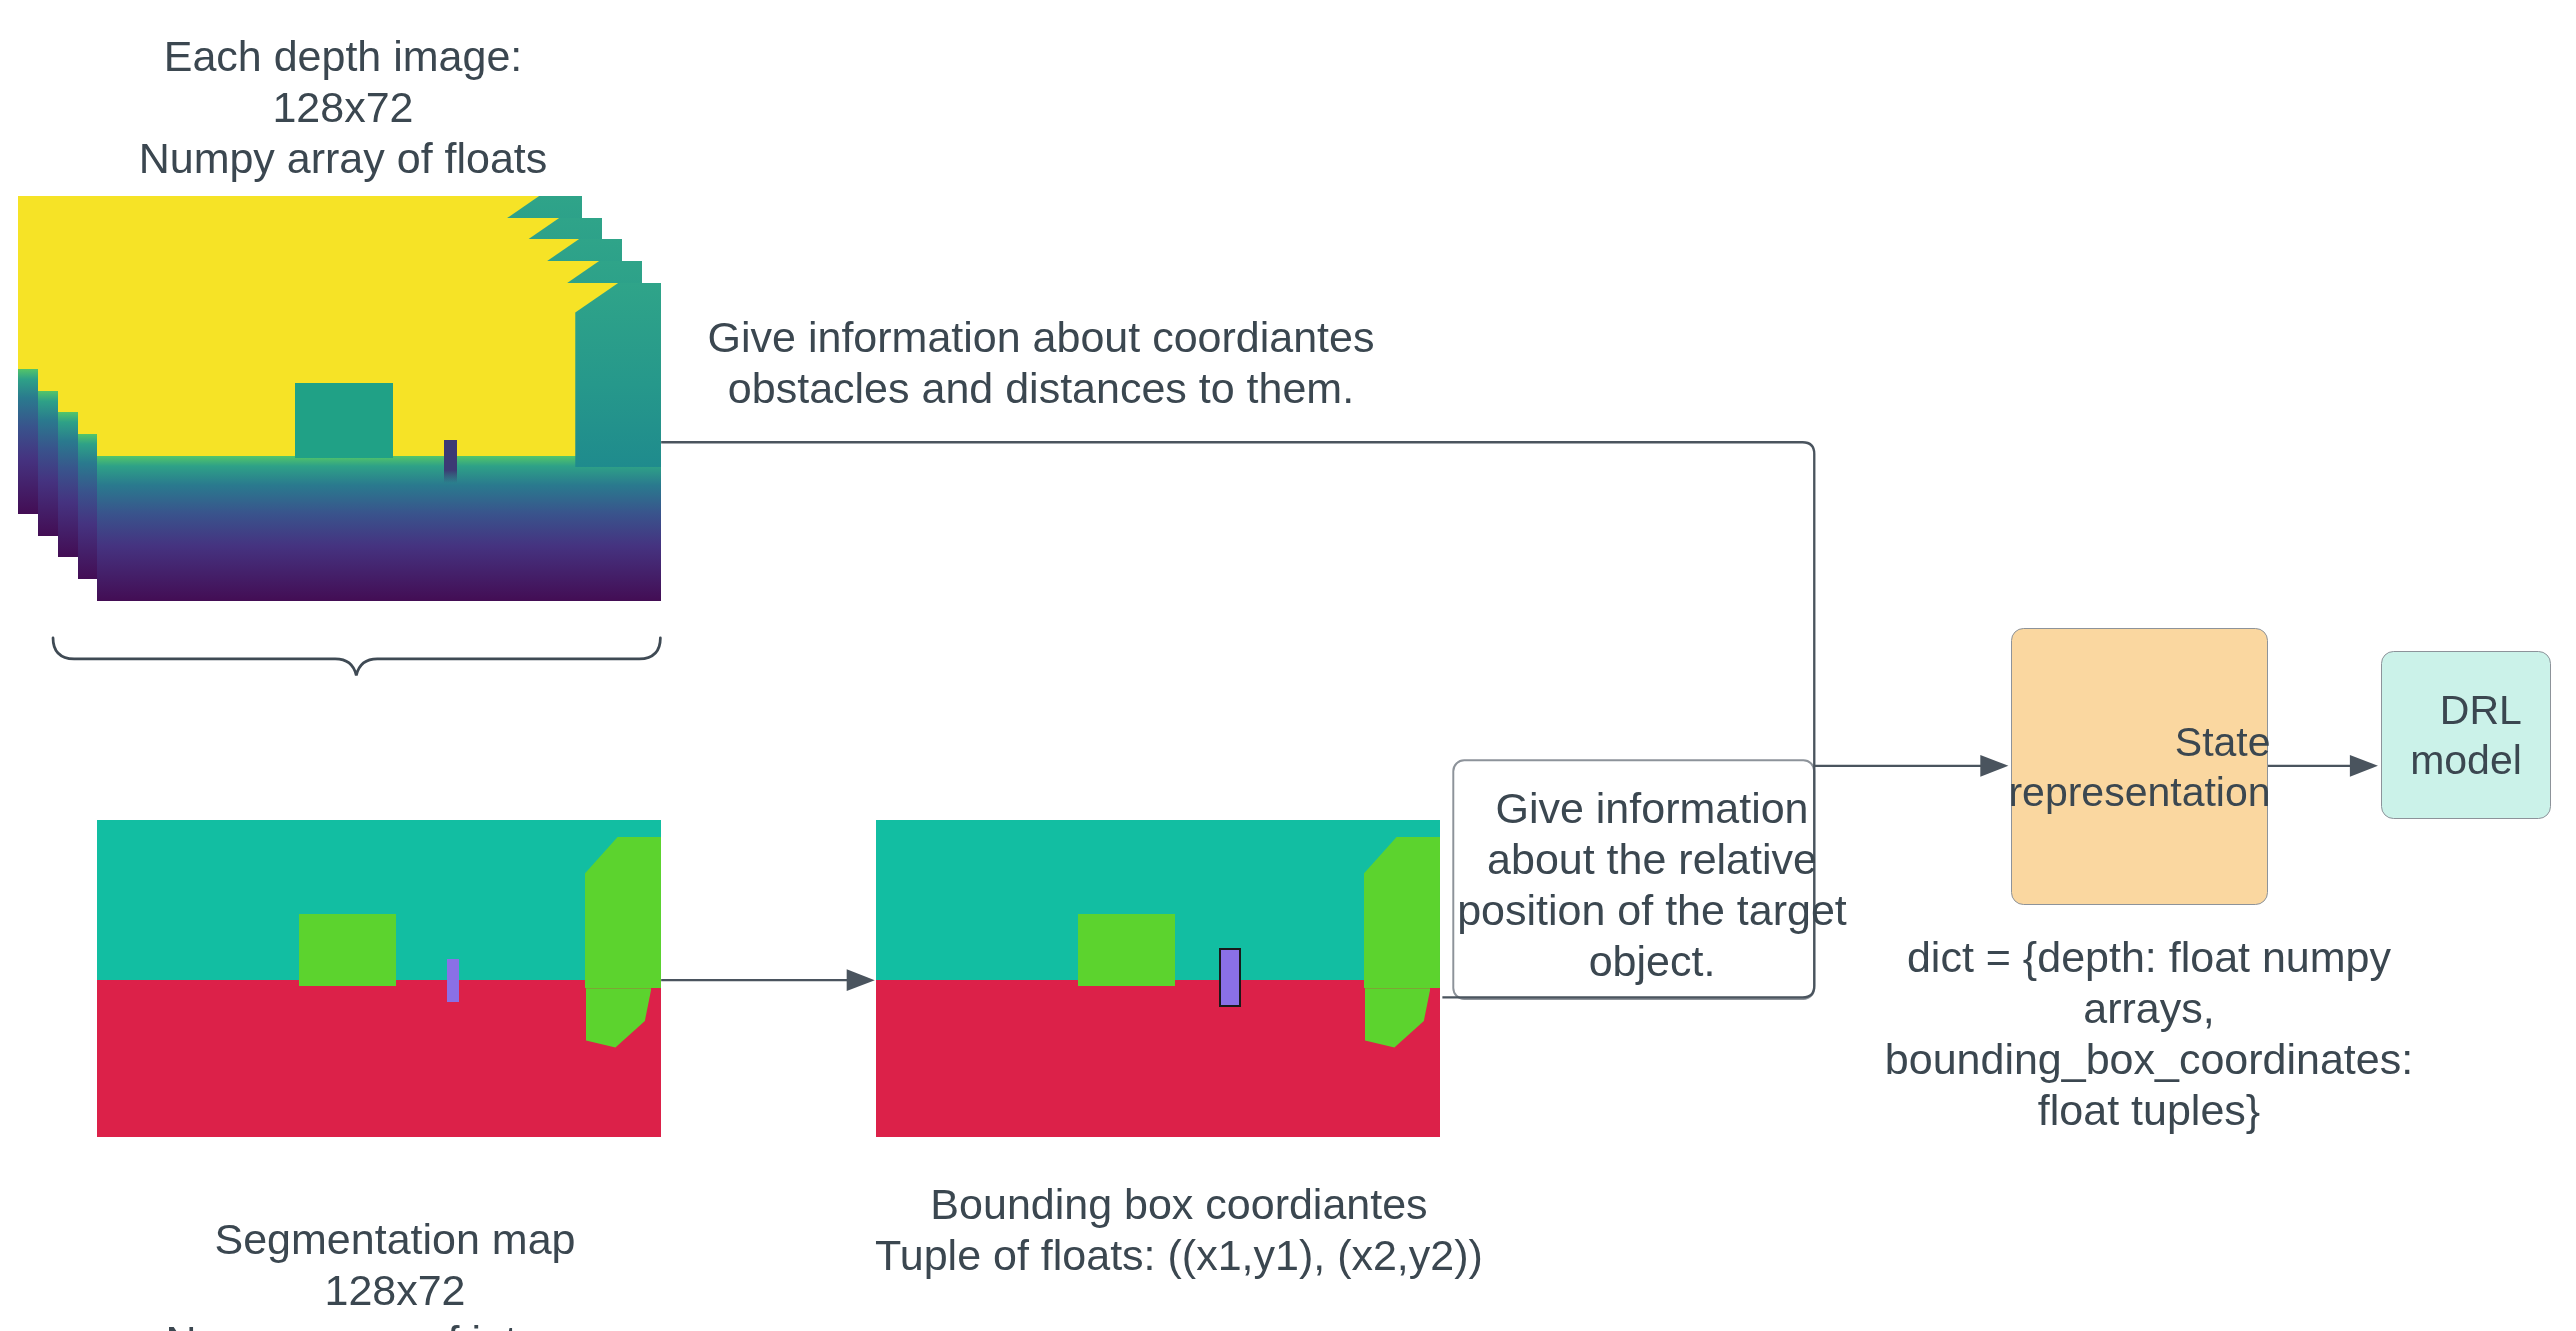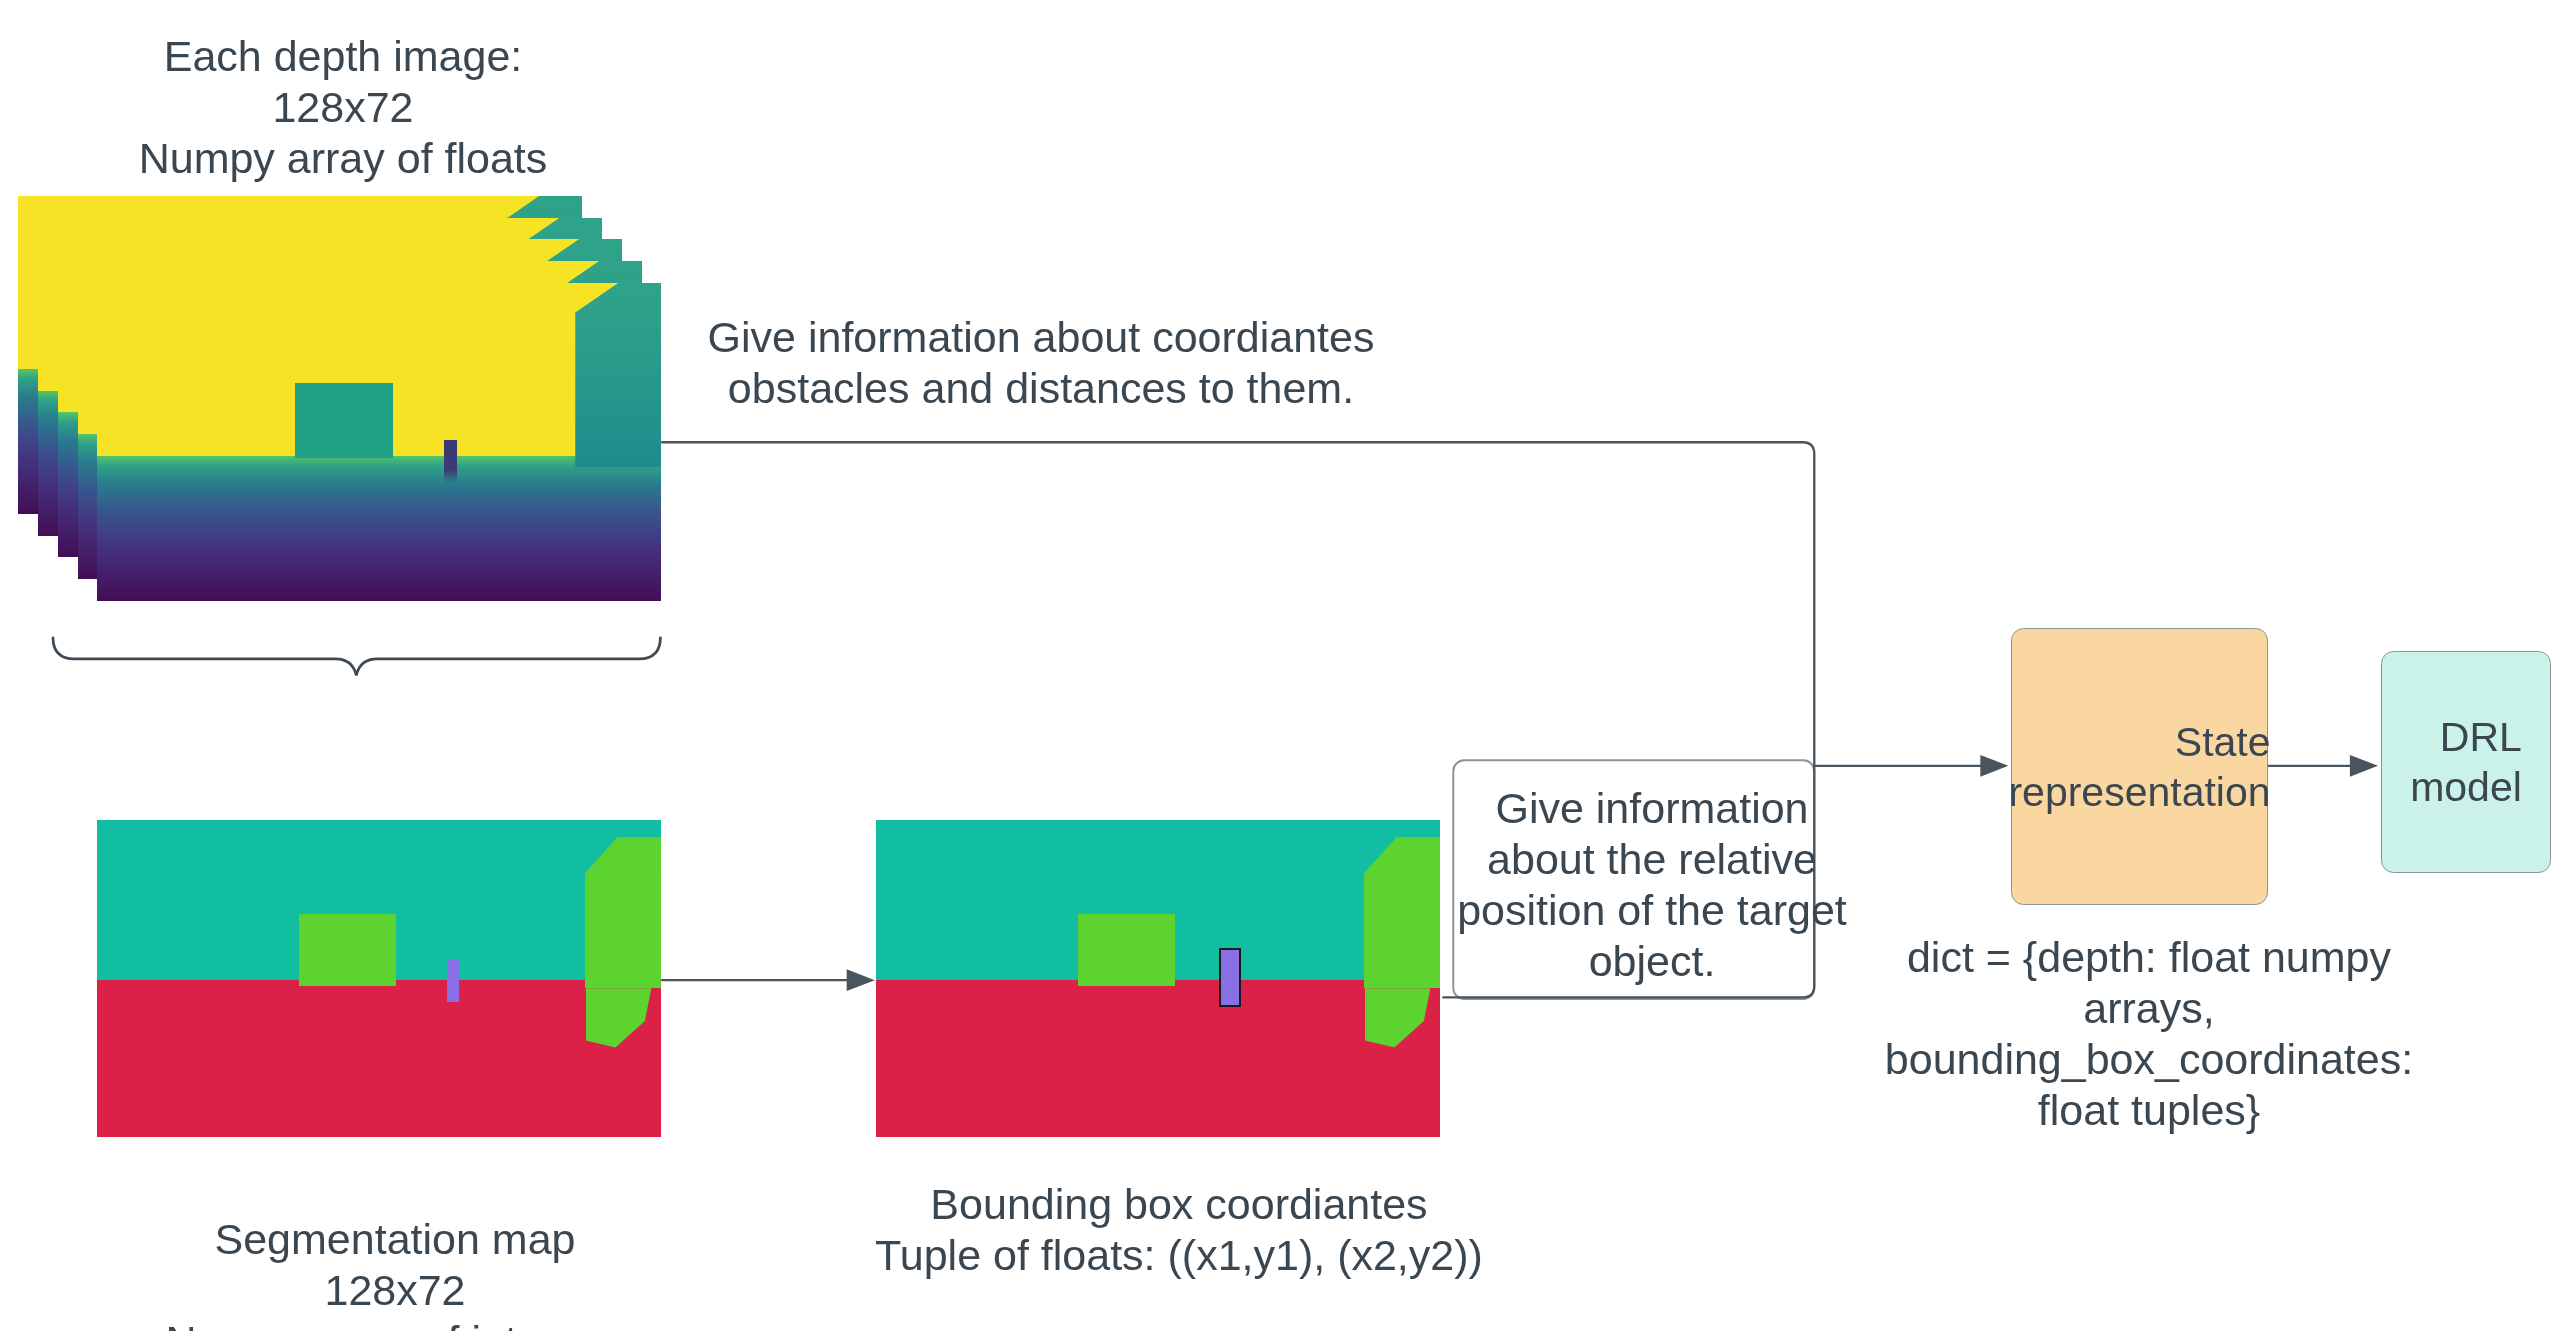--- a/index.html
+++ b/index.html
@@ -41,21 +41,21 @@
     background:var(--seg-green,#5CD32E);}
   .sg-target{position:absolute; left:62.0%; top:44.0%; width:2.2%; height:13.3%;
     background:var(--seg-purple,#8A70E6);}
   .sg-bbox{position:absolute; left:60.8%; top:40.5%; width:4.0%; height:18.5%;
     border:2.3px solid var(--bbox-outline,#1A1A1A); box-sizing:border-box; background:var(--seg-purple,#8A70E6);}
   
   .node-box{position:absolute; box-sizing:border-box; border:1.6px solid var(--box-border,#8D939A);
     border-radius:12.5px; display:flex; align-items:center; justify-content:center;
     text-align:right; font-size:41px; line-height:50px; white-space:pre-line;}
   #state-box{left:2011px; top:628px; width:257px; height:277px; background:var(--state-fill,#FAD7A0);}
-  #drl-box{left:2381px; top:651px; width:170px; height:222px; background:var(--drl-fill,#CBF2E9);}
+  #drl-box{left:2381px; top:651px; width:170px; height:168px; background:var(--drl-fill,#CBF2E9);}
   #overlay{position:absolute; left:0; top:0; pointer-events:none;}
 </style>
 </head>
 <body>
 
 <div id="canvas">
 
   <div id="depth-stack">
       <div class="depth-frame" style="left: 18px; top: 196px; z-index: 1;">
         <div class="df-sky"></div>

